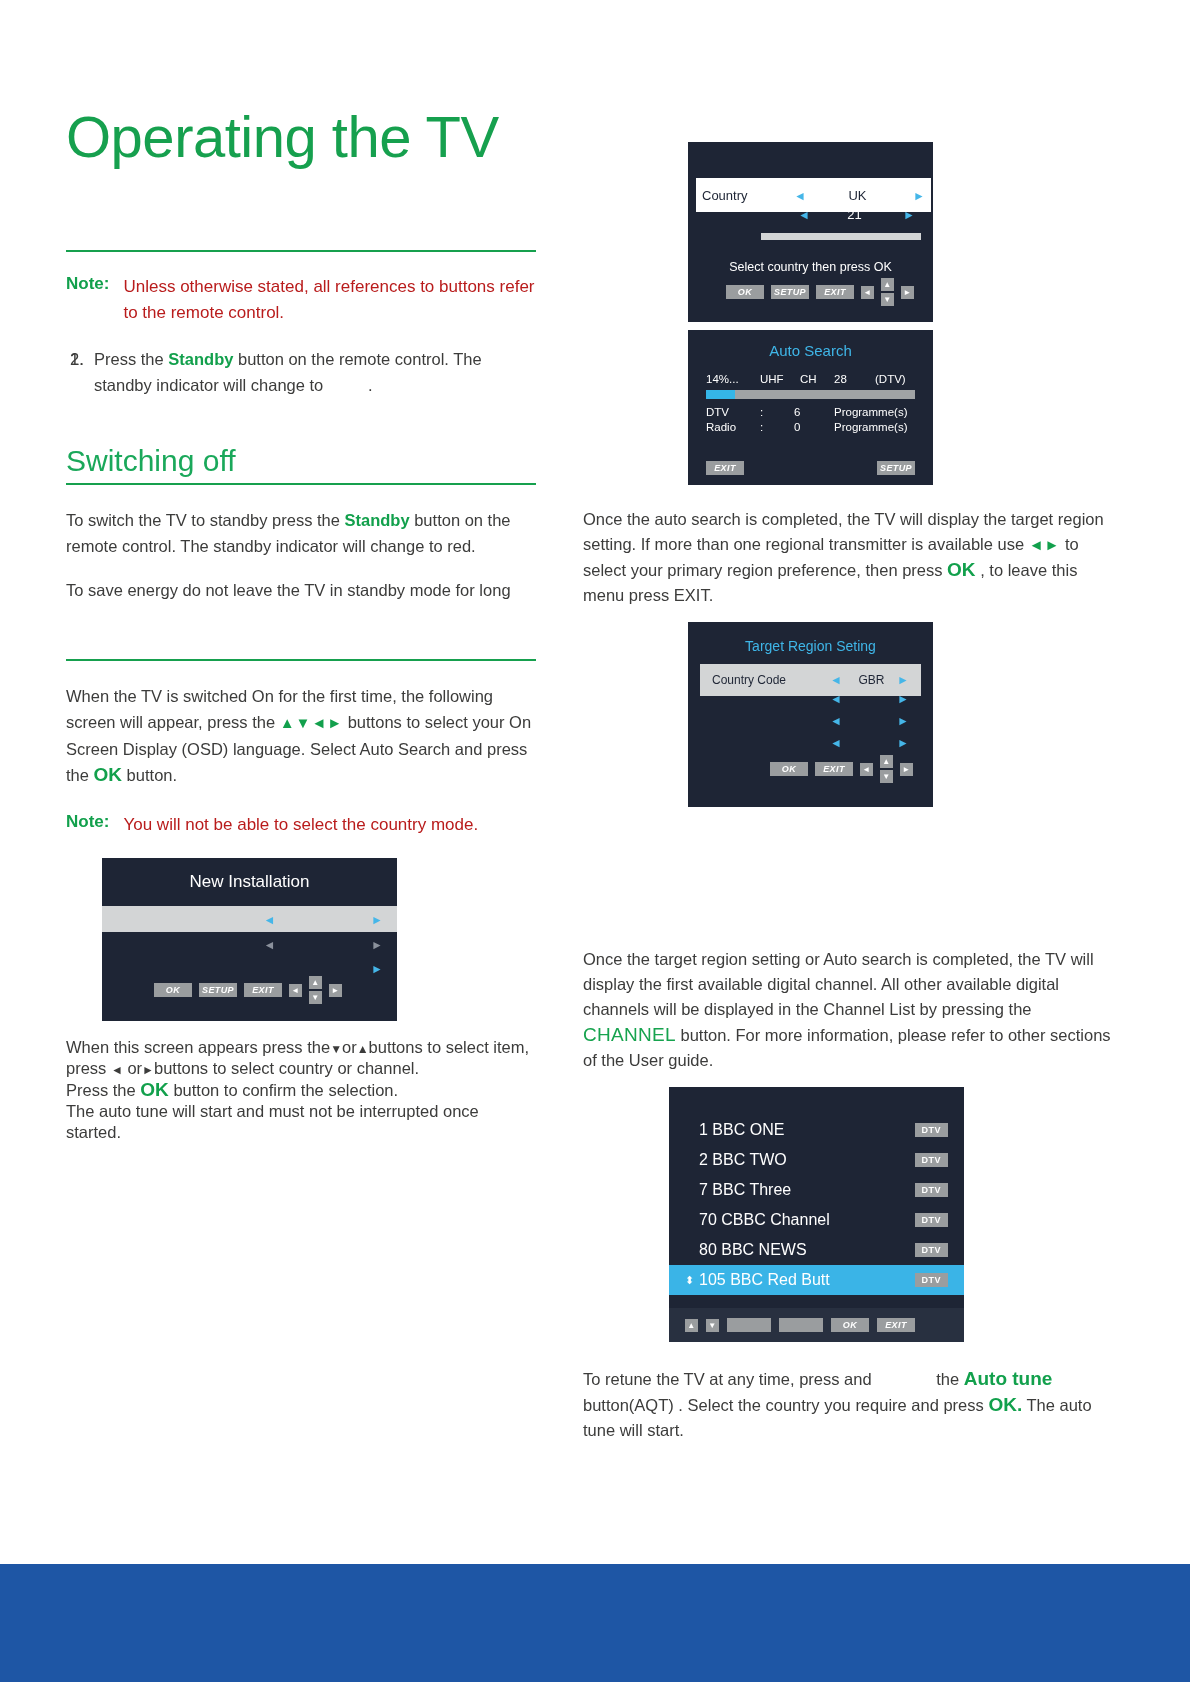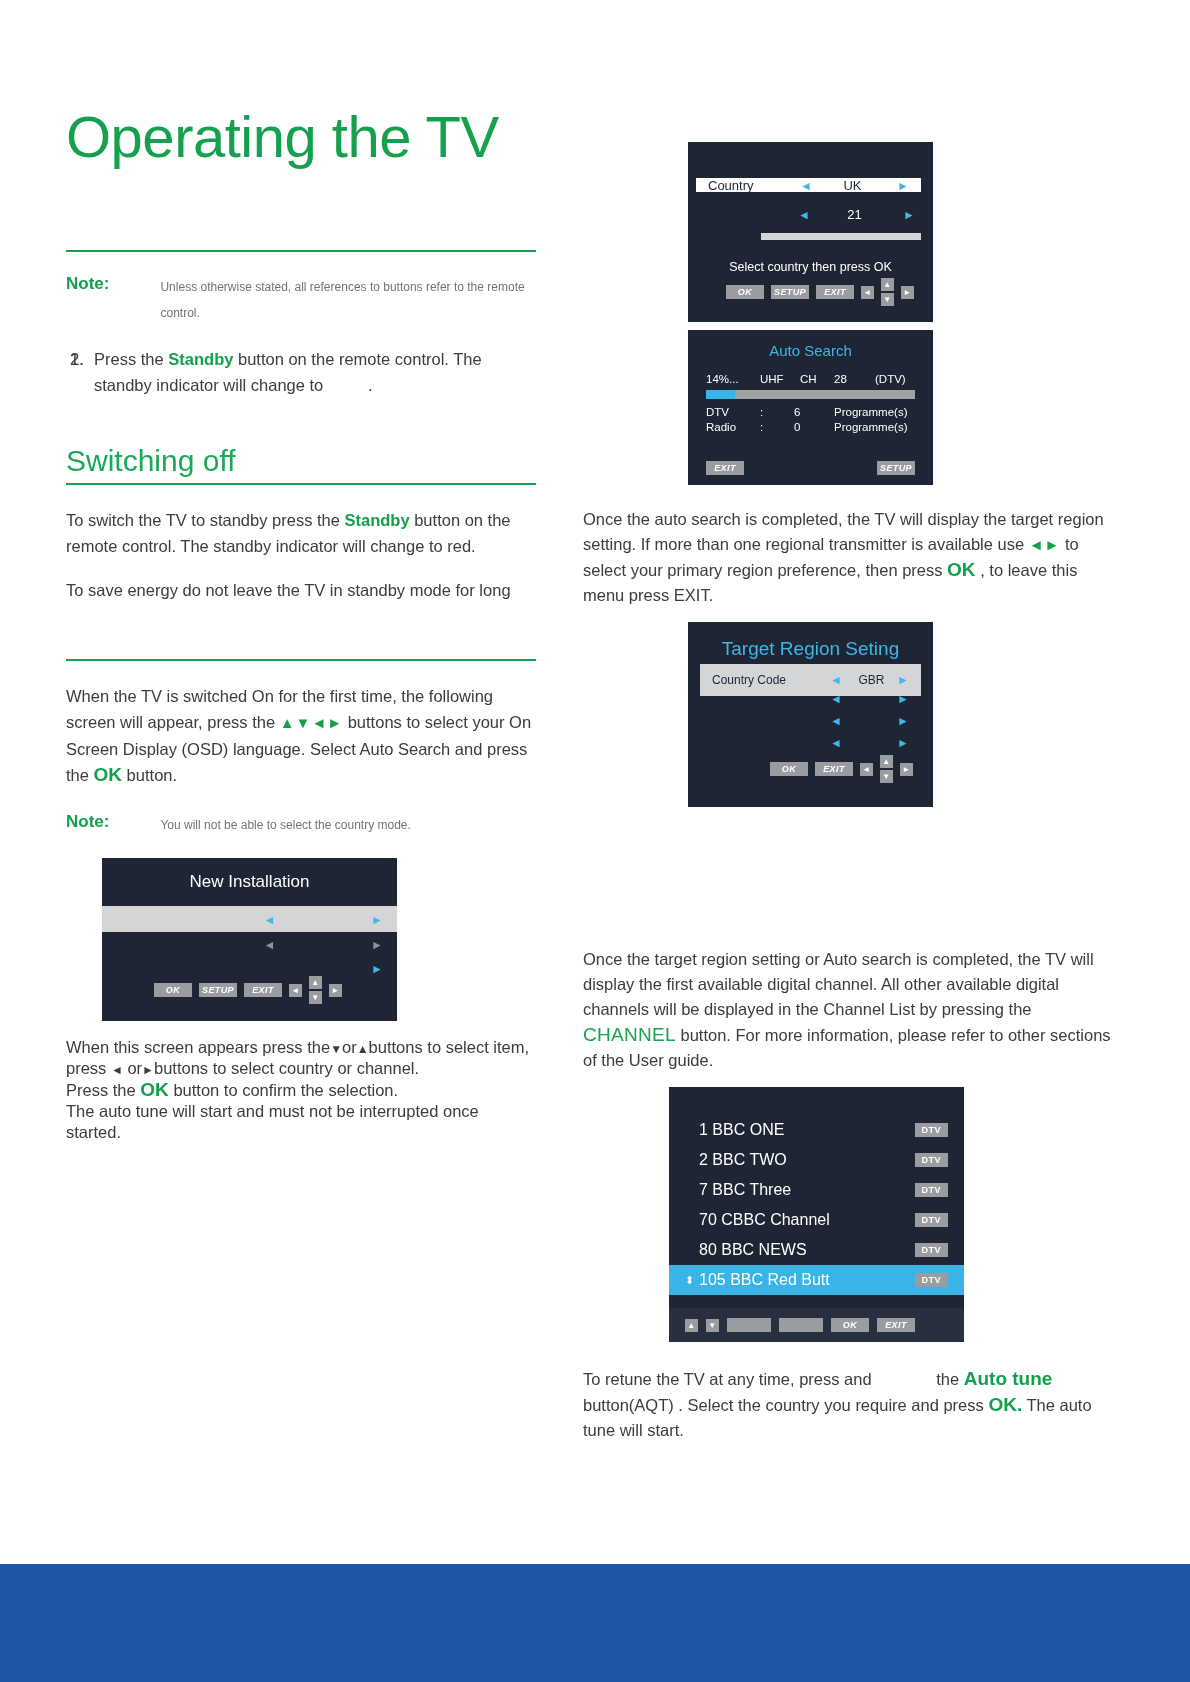--- a/index.html
+++ b/index.html
@@ -40,38 +40,38 @@
   p.body {
     font-size:16.5px; line-height:26px; margin:0 0 18px 0; color:#3c3c3b;
   }
   .green-b { color:#12a04c; font-weight:bold; }
   .green-lg { color:#12a04c; font-size:19px; font-weight:600; }
   .green-caps { color:#16a34e; font-size:19px; letter-spacing:0.3px; }
   .arrowset { color:#12a04c; letter-spacing:1px; font-size:15px; }
 
   .note { display:flex; gap:14px; margin:0 0 20px 0; }
   .note-lbl { color:#12a04c; font-weight:bold; font-size:17px; white-space:nowrap; }
-  .note-txt { color:#737373; font-size:12px; line-height:26px;margin-left:37px; }
+  .note-txt { color:#b91c1c; font-size:17px; line-height:26px; }
 
   ol.steps { margin:0 0 18px 0; padding:0 0 0 4px; list-style:none; }
   ol.steps li {
     font-size:16.5px; line-height:26px; padding-left:24px; position:relative;
   }
   ol.steps li .num { position:absolute; left:0; top:0; }
 
   
   .osd {
     background:#1e2535; color:#ffffff;
     font-family:"Liberation Sans", sans-serif;
     position:relative;
   }
   .osd-title {
     text-align:center; font-size:17px; color:#ffffff; padding:14px 0 10px 0;
   }
-  .osd-title.cyan { color:#3fb6e8; font-size:19px; }
+  .osd-title.cyan { color:#3fb6e8; font-size:14px; }
   .osd-row {
     display:flex; align-items:center; font-size:13px; height:22px; padding:0 14px;
   }
   .osd-row .lbl { flex:0 0 110px; }
   .osd-row.hl { background:#d3d5d6; color:#1e2535; }
   .ar { color:#45b6e8; font-size:12px; line-height:1; }
   .ar.dim { color:#8b919c; }
 
   .osd-btnbar { display:flex; align-items:center; gap:7px; padding:8px 0; }
   .kbtn {
@@ -79,23 +79,23 @@
     font-weight:bold; padding:2px 0; min-width:38px; text-align:center;
     letter-spacing:0.4px;
   }
   .kbtn.sq { min-width:13px; height:13px; padding:0; font-size:8px;
              display:flex; align-items:center; justify-content:center; }
   .kstack { display:flex; flex-direction:column; gap:2px; }
 
   
   .scr-country { position:relative; width:245px; height:180px; margin-left:0; }
   .scr-country .hdr {
-    position:absolute; left:8px; right:12px; top:36px; height:14px;
+    position:absolute; left:8px; right:2px; top:36px; height:34px;
     background:#ffffff; color:#1e2535; display:flex; align-items:center;
-    font-size:13px; padding:0 12px;
+    font-size:13px; padding:0 6px;
   }
   .scr-country .line2 {
     position:absolute; left:8px; right:8px; top:62px; height:20px;
     display:flex; align-items:center; font-size:13px; padding:0 10px;
   }
   .scr-country .bar {
     position:absolute; left:73px; width:160px; top:91px; height:7px;
     background:#d3d5d6;
   }
   .scr-country .hint {

